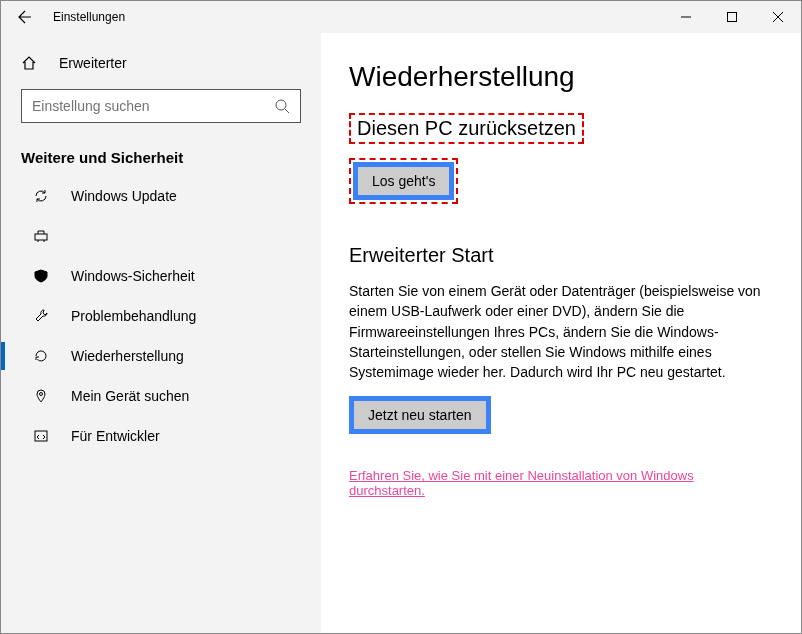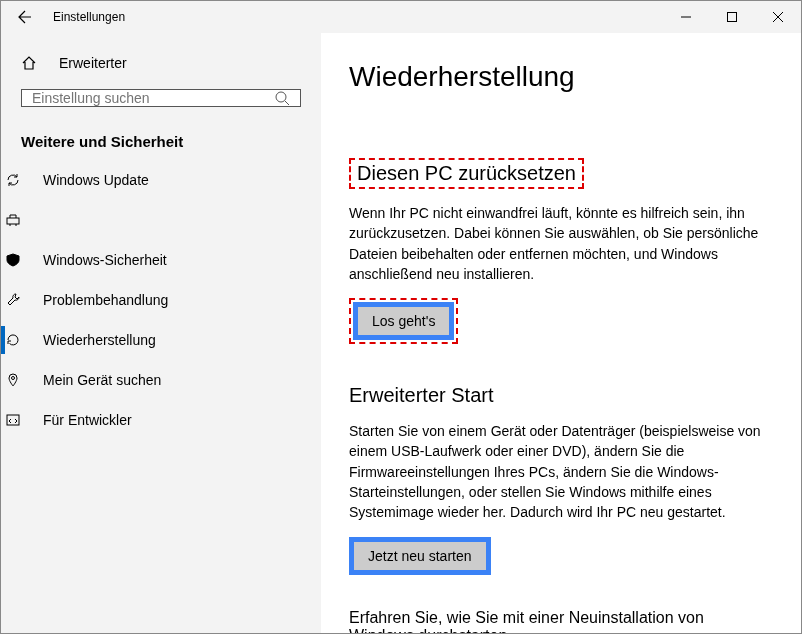--- a/index.html
+++ b/index.html
@@ -9,35 +9,35 @@
   .back-btn { width: 48px; height: 32px; display: flex; align-items: center; justify-content: center; }
   .title { font-size: 12px; padding-left: 4px; flex: 1; }
   .win-controls { display: flex; }
   .win-btn { width: 46px; height: 32px; display: flex; align-items: center; justify-content: center; font-size: 12px; }
   .body { flex: 1; display: flex; overflow: hidden; }
   .sidebar { width: 320px; background: #f3f3f3; padding: 12px 0 0 0; overflow-y: auto; }
   .home-row { display: flex; align-items: center; padding: 10px 20px; font-size: 14px; }
   .home-row .icon { width: 20px; display:flex; align-items:center; }
   .home-row .lbl { margin-left: 18px; }
   .search-wrap { padding: 8px 20px 8px 20px; }
-  .search { width: 280px; height: 18px; border: 1px solid #555; background: #fff; display: flex; align-items: center; padding: 0 10px; }
+  .search { width: 280px; height: 18px; border: 1px solid #555; background: #fff; display: flex; align-items: center; padding: 16px 10px; }
   .search input { flex:1; border:0; outline:0; font-size: 14px; color:#666; background:transparent; }
   .section-head { padding: 18px 20px 10px 20px; font-weight: 600; font-size: 15px; }
-  .nav-item { display: flex; align-items: center; padding: 12px 4px; font-size: 14px; position: relative; }
+  .nav-item { display: flex; align-items: center; padding: 12px 32px; font-size: 14px; position: relative; }
   .nav-item .icon { width: 20px; display:flex; align-items:center; justify-content:flex-start; }
   .nav-item .lbl { margin-left: 18px; }
   .nav-item.active::before { content:""; position:absolute; left:0; top:6px; bottom:6px; width:4px; background:#0067c0; }
   .content { flex:1; padding: 20px 28px 0 28px; overflow-y:auto; }
   .page-title { font-size: 28px; font-weight: 400; margin: 8px 0 20px 0; }
   .sec-title { font-size: 20px; font-weight: 400; margin: 6px 0 14px 0; }
   .sec-text { font-size: 14px; line-height: 1.45; max-width: 440px; margin-bottom: 14px; }
   .btn { display:inline-block; background:#ccc; border:5px solid #3b82f6; padding: 6px 14px; font-size: 14px; }
   .sec-gap { height: 34px; }
-  .link { color:#000000; font-size: 16px; }
-  .highlight-box { border: 2px dashed #d00; padding: 2px 6px; display:inline-block;margin-top:45px; }
+  .link { color:#ec4899; font-size: 13px; text-decoration: underline; }
+  .highlight-box { border: 2px dashed #d00; padding: 2px 6px; display:inline-block; }
   .highlight-btn { border: 2px dashed #d00; padding: 2px; display:inline-block; }
   svg { display:block; }
 </style>
 </head>
 <body>
 
 <div class="window">
   <div class="titlebar">
     <div class="back-btn">
       <svg width="16" height="16" viewBox="0 0 16 16">
@@ -150,21 +150,20 @@
       </div>
     </div>
 
     <div class="content">
       <div class="page-title">Wiederherstellung</div>
 
       <span class="highlight-box">
         <div class="sec-title" style="margin:0">Diesen PC zurücksetzen</div>
       </span>
       <div style="height:14px"></div>
-      <div class="sec-text">Wenn Ihr PC nicht einwandfrei läuft, könnte es hilfreich sein, ihn zurückzusetzen. Dabei können Sie auswählen, ob Sie persönliche Dateien beibehalten oder entfernen möchten, und Windows anschließend neu installieren.</div>
       <span class="highlight-btn">
         <span class="btn">Los geht's</span>
       </span>
 
       <div class="sec-gap"></div>
 
       <div class="sec-title">Erweiterter Start</div>
       <div class="sec-text">Starten Sie von einem Gerät oder Datenträger (beispielsweise von einem USB-Laufwerk oder einer DVD), ändern Sie die Firmwareeinstellungen Ihres PCs, ändern Sie die Windows-Starteinstellungen, oder stellen Sie Windows mithilfe eines Systemimage wieder her. Dadurch wird Ihr PC neu gestartet.</div>
       <span class="btn">Jetzt neu starten</span>
 

